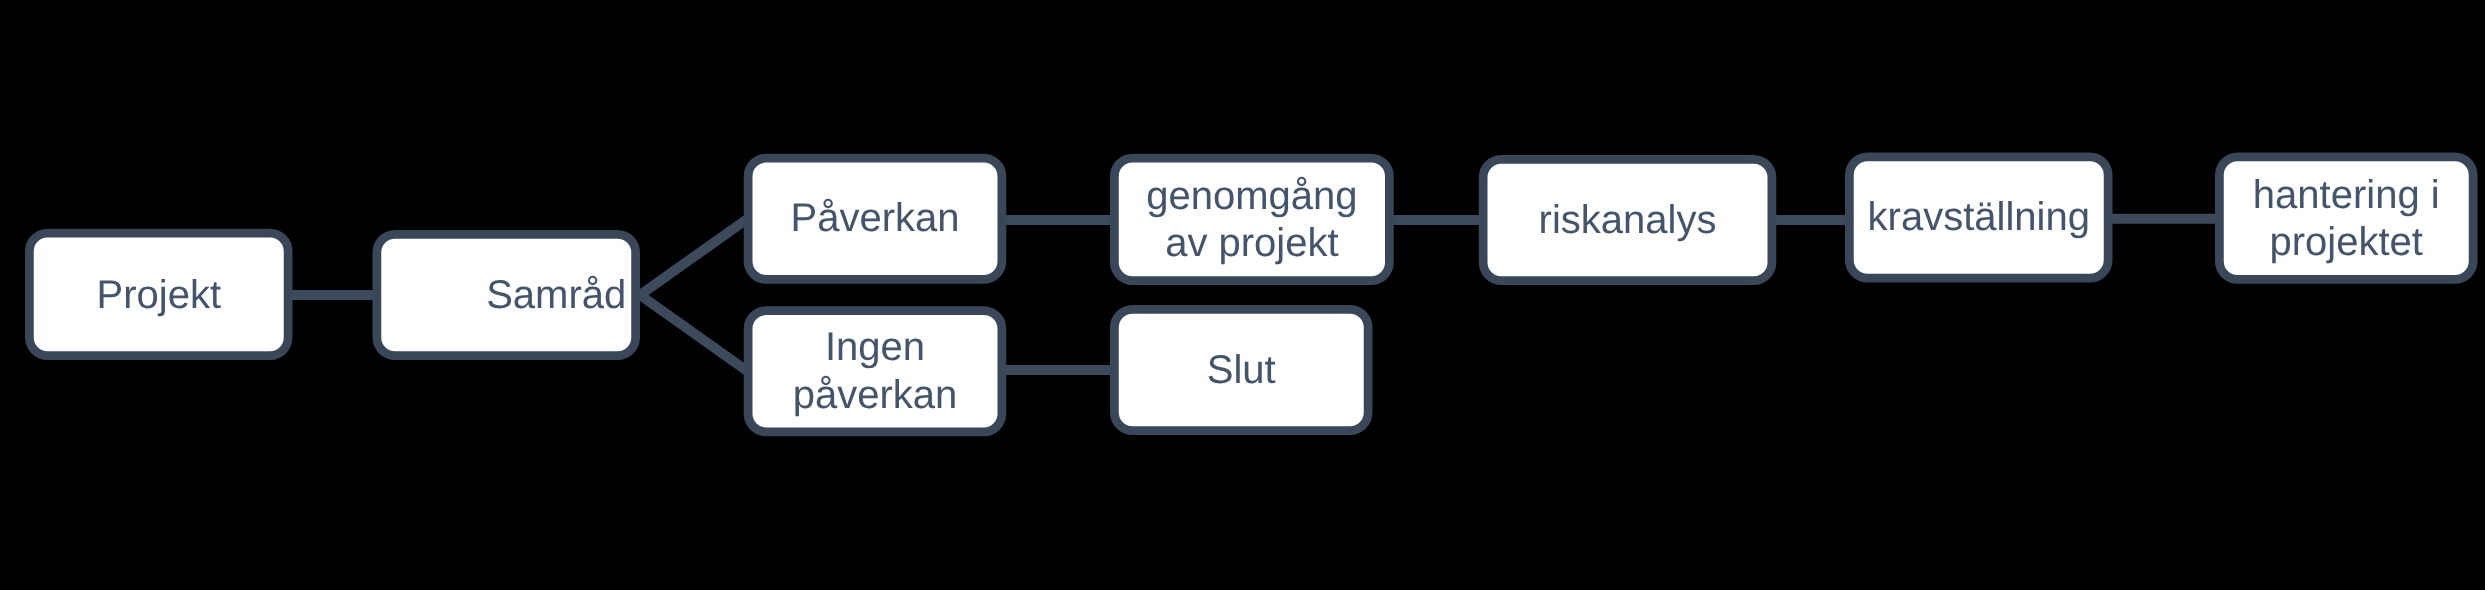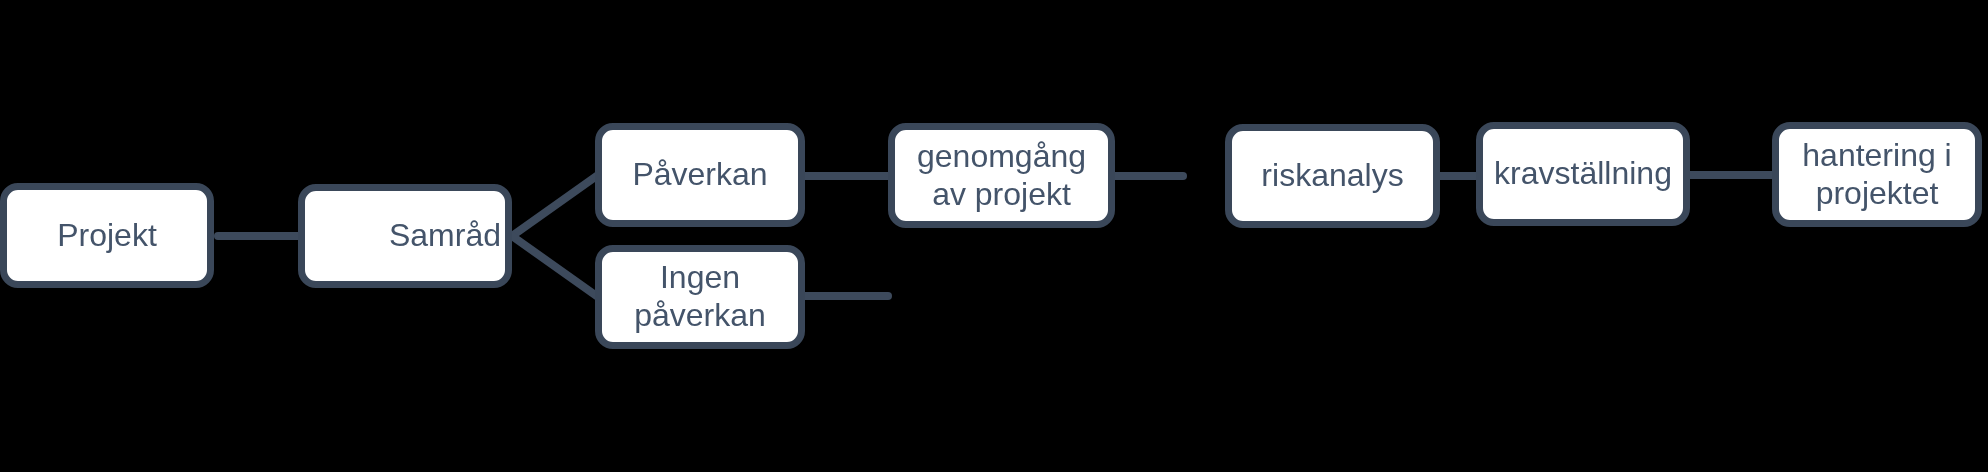--- a/index.html
+++ b/index.html
@@ -49,21 +49,21 @@
     <line class="connector" x1="218" y1="236" x2="298" y2="236"></line>
     <line class="connector" x1="512" y1="236" x2="598" y2="175"></line>
     <line class="connector" x1="512" y1="236" x2="598" y2="297"></line>
     <line class="connector" x1="805" y1="176" x2="888" y2="176"></line>
     <line class="connector" x1="1098" y1="176" x2="1183" y2="176"></line>
     <line class="connector" x1="1398" y1="176" x2="1476" y2="176"></line>
     <line class="connector" x1="1690" y1="175" x2="1772" y2="175"></line>
     <line class="connector" x1="805" y1="296" x2="888" y2="296"></line>
   </svg>
 
-  <div class="node" style="left:0;top:183px;width:214px;height:105px;">
+  <div class="node" style="left:20px;top:183px;width:214px;height:105px;">
     <span class="node-label">Projekt</span>
   </div>
 
   <div class="node" style="left:298px;top:184px;width:214px;height:104px;justify-content:flex-end;">
     <span class="node-label">Samråd</span>
   </div>
 
   <div class="node" style="left:595px;top:123px;width:210px;height:104px;">
     <span class="node-label">Påverkan</span>
   </div>
@@ -71,22 +71,25 @@
   <div class="node" style="left:595px;top:245px;width:210px;height:104px;">
     <span class="node-label">Ingen
 påverkan</span>
   </div>
 
   <div class="node" style="left:888px;top:123px;width:227px;height:105px;">
     <span class="node-label">genomgång
 av projekt</span>
   </div>
 
+  <div class="node" style="left:888px;top:244px;width:210px;height:104px;">
+    <span class="node-label">Slut</span>
+  </div>
 
-  <div class="node" style="left:1225px;top:124px;width:215px;height:104px;">
+  <div class="node" style="left:1183px;top:124px;width:238px;height:104px;">
     <span class="node-label">riskanalys</span>
   </div>
 
   <div class="node" style="left:1476px;top:122px;width:214px;height:104px;">
     <span class="node-label">kravställning</span>
   </div>
 
   <div class="node" style="left:1772px;top:122px;width:210px;height:105px;">
     <span class="node-label">hantering i
 projektet</span>

